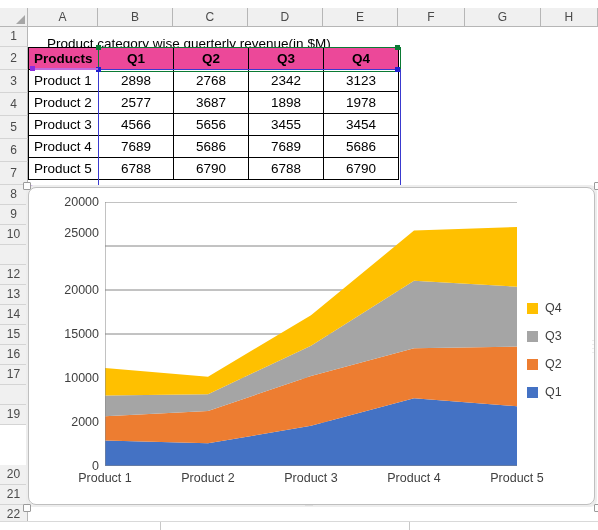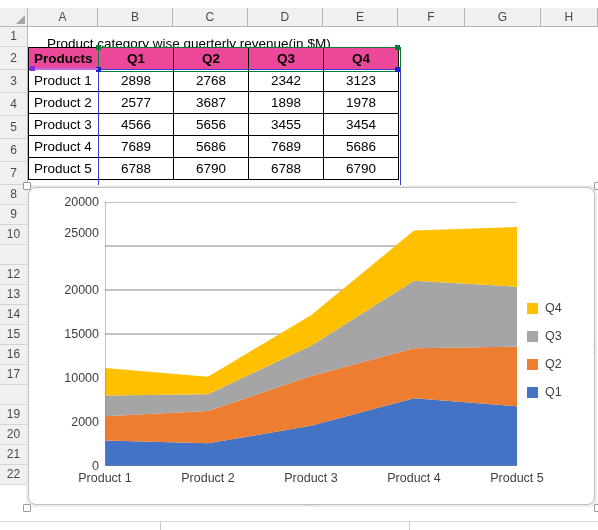--- a/index.html
+++ b/index.html
@@ -333,21 +333,21 @@
       <div class="row-head" style="height: 20px; line-height: 19px;">10</div>
       <div class="row-head" style="height: 20px; line-height: 19px; padding-left: 36px;">11</div>
       <div class="row-head" style="height: 20px; line-height: 19px;">12</div>
       <div class="row-head" style="height: 20px; line-height: 19px;">13</div>
       <div class="row-head" style="height: 20px; line-height: 19px;">14</div>
       <div class="row-head" style="height: 20px; line-height: 19px;">15</div>
       <div class="row-head" style="height: 20px; line-height: 19px;">16</div>
       <div class="row-head" style="height: 20px; line-height: 19px;">17</div>
       <div class="row-head" style="height: 20px; line-height: 19px; padding-left: 40px;">18</div>
       <div class="row-head" style="height: 20px; line-height: 19px;">19</div>
-      <div class="row-head" style="height: 20px; line-height: 19px;">20</div>
+      <div class="row-head" style="height: 20px; line-height: 19px; margin-top: 40px;">20</div>
       <div class="row-head" style="height: 20px; line-height: 19px;">21</div>
       <div class="row-head" style="height: 20px; line-height: 19px;">22</div>
     </div>
 
   <div class="grid-body">
 
     <div class="title-cell">Product category wise querterly revenue(in $M)</div>
 
     <table class="data-table" id="data-table">
       <colgroup>

